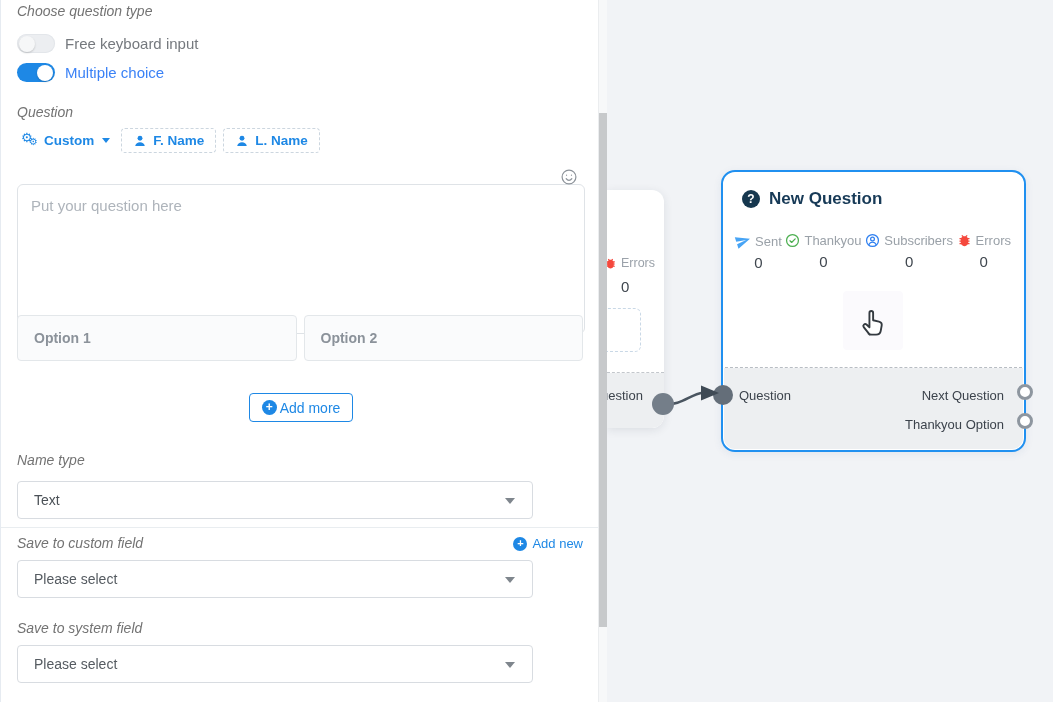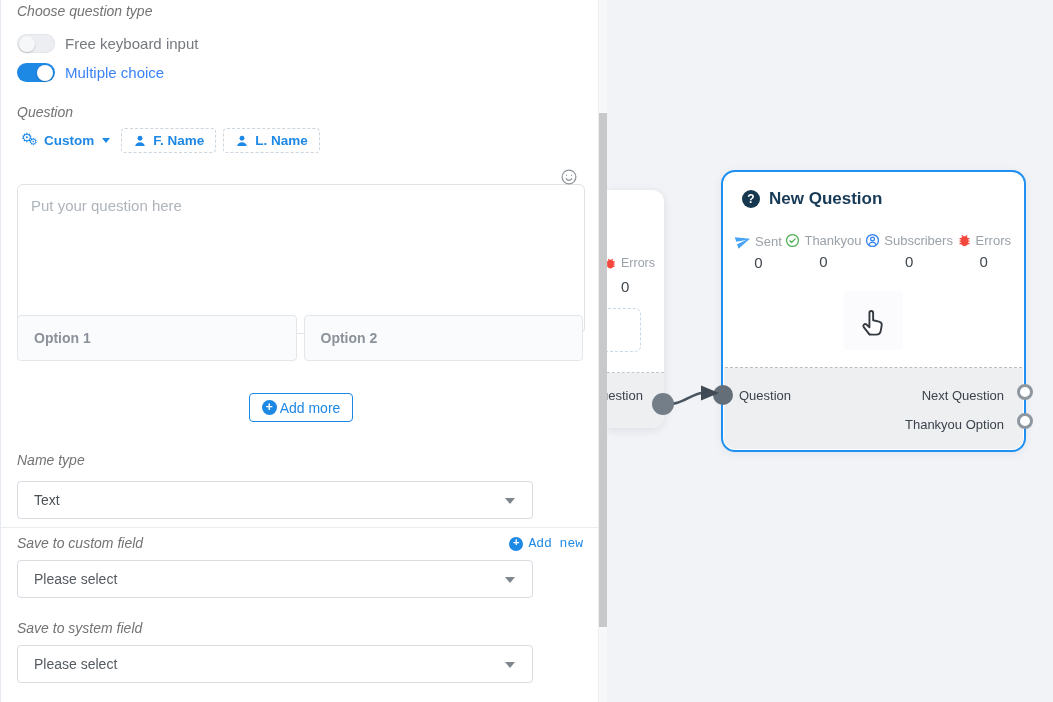--- a/index.html
+++ b/index.html
@@ -112,21 +112,21 @@
   .select { position:absolute; left:16px; width:516px; height:38px; border:1px solid #d8dce1; border-radius:4px;
     background:#fff; display:flex; align-items:center; padding:0 16px; font-size:14px; cursor:pointer; }
   .sel-reply { top:481px; color:#4b5157; }
   .sel-custom { top:560px; color:#555b61; }
   .sel-system { top:645px; color:#555b61; }
   .caret-gray { position:absolute; right:17px; top:16px; width:0; height:0; border-left:5px solid transparent;
     border-right:5px solid transparent; border-top:6px solid #7f868d; }
 
   .divider { position:absolute; left:0; right:0; top:527px; border-top:1px solid #e9edf0; }
   .add-new { position:absolute; right:15px; top:536px; display:flex; align-items:center; gap:5px;
-    color:#1e88e5; font-size:13px; cursor:pointer;font-family:Liberation Mono, monospace; }
+    color:#1e88e5; font-size:13px; cursor:pointer; }
   .add-new .plus-ic { width:14px; height:14px; font-size:11px; }
 </style>
 </head>
 <body>
 
 <div class="canvas">
 
   <div class="hidden-node">
     <div class="hstat">
       <svg width="13" height="13" viewBox="0 0 24 24" fill="#f5483d">

